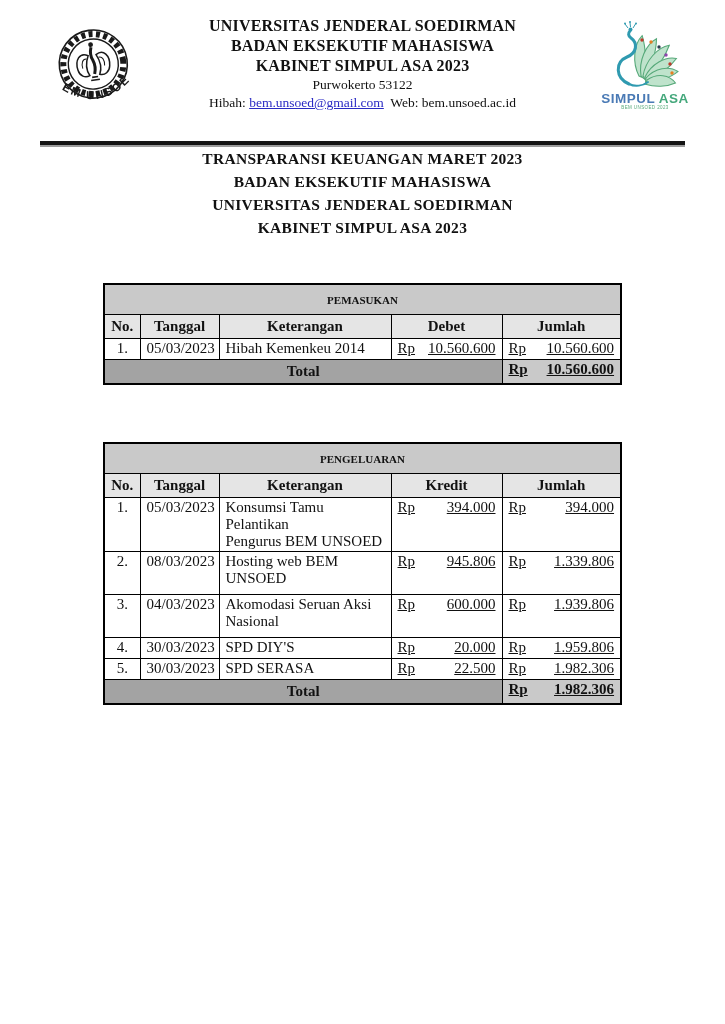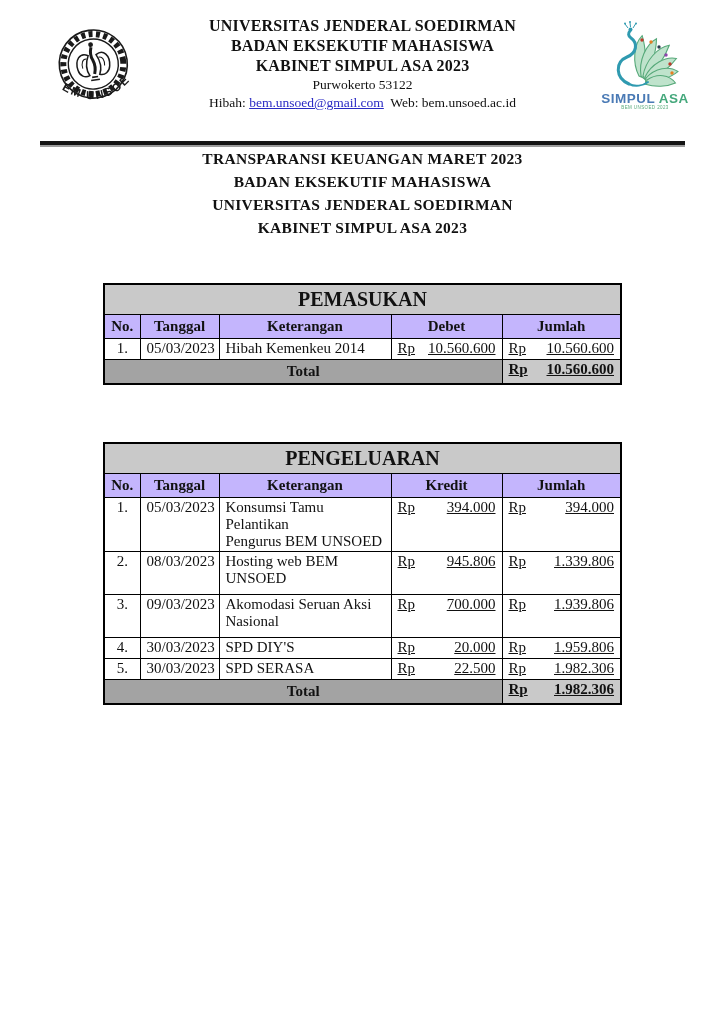--- a/index.html
+++ b/index.html
@@ -24,22 +24,22 @@
     font-size:4.5px;color:#57a97a;letter-spacing:.4px;line-height:6px;}
   .rule{margin:6px 40px 0 40px;height:5px;background:#141414;border-bottom:2px solid #9c9c9c;
     box-shadow:0 1px 0 #ffffff inset;}
   
   .doc-title{text-align:center;}
   .doc-title div{font-weight:bold;font-size:15.5px;line-height:23px;letter-spacing:.3px;}
   
   .fin-table{border-collapse:collapse;table-layout:fixed;width:517px;margin-left:103px;
     border:2px solid #000;font-size:15px;}
   .fin-table td,.fin-table th{border:1px solid #000;padding:1px 6px;overflow:hidden;}
-  .band{background:#c9c9c9;font-weight:bold;text-align:center;height:27px;font-size:20px;}
-  .colhead th{font-weight:bold;text-align:center;height:21px;background:#c4b5fd;font-size:15px;}
+  .band{background:#c9c9c9;font-weight:bold;text-align:center;height:27px;font-size:11px;}
+  .colhead th{font-weight:bold;text-align:center;height:21px;background:#e5e5e5;font-size:15px;}
   .cell-c{text-align:center;vertical-align:top;}
   .cell-l{text-align:left;vertical-align:top;white-space:pre-line;}
   .money{vertical-align:top;}
   .money .wrap{display:flex;justify-content:space-between;text-decoration:underline;}
   .row-1l{height:21px;}
   .row-2l{height:43px;}
   .totalrow td{height:21px;}
   .total-label{background:#a3a3a3;font-weight:bold;text-align:center;}
   .total-money{background:#c9c9c9;font-weight:bold;}
   .tbl-income{margin-top:44px;}
@@ -234,27 +234,27 @@
         </td>
       <td class="money">
           <span class="wrap">
             <span>Rp</span>
             <span>1.339.806</span>
           </span>
         </td>
     </tr>
     <tr class="row-2l">
       <td class="cell-c">3.</td>
-      <td class="cell-c">09/03/2023</td>
+      <td class="cell-c">04/03/2023</td>
       <td class="cell-l">Akomodasi Seruan Aksi
 Nasional</td>
       <td class="money">
           <span class="wrap">
             <span>Rp</span>
-            <span>700.000</span>
+            <span>600.000</span>
           </span>
         </td>
       <td class="money">
           <span class="wrap">
             <span>Rp</span>
             <span>1.939.806</span>
           </span>
         </td>
     </tr>
     <tr class="row-1l">

